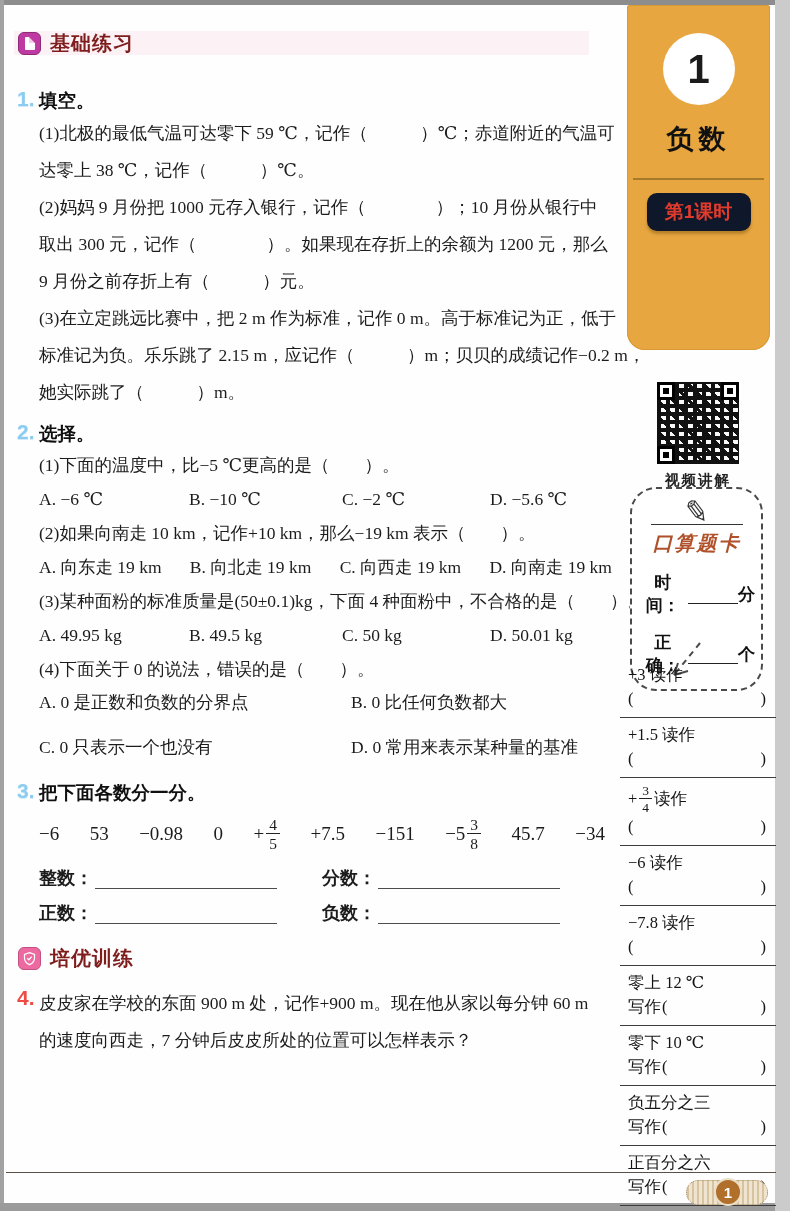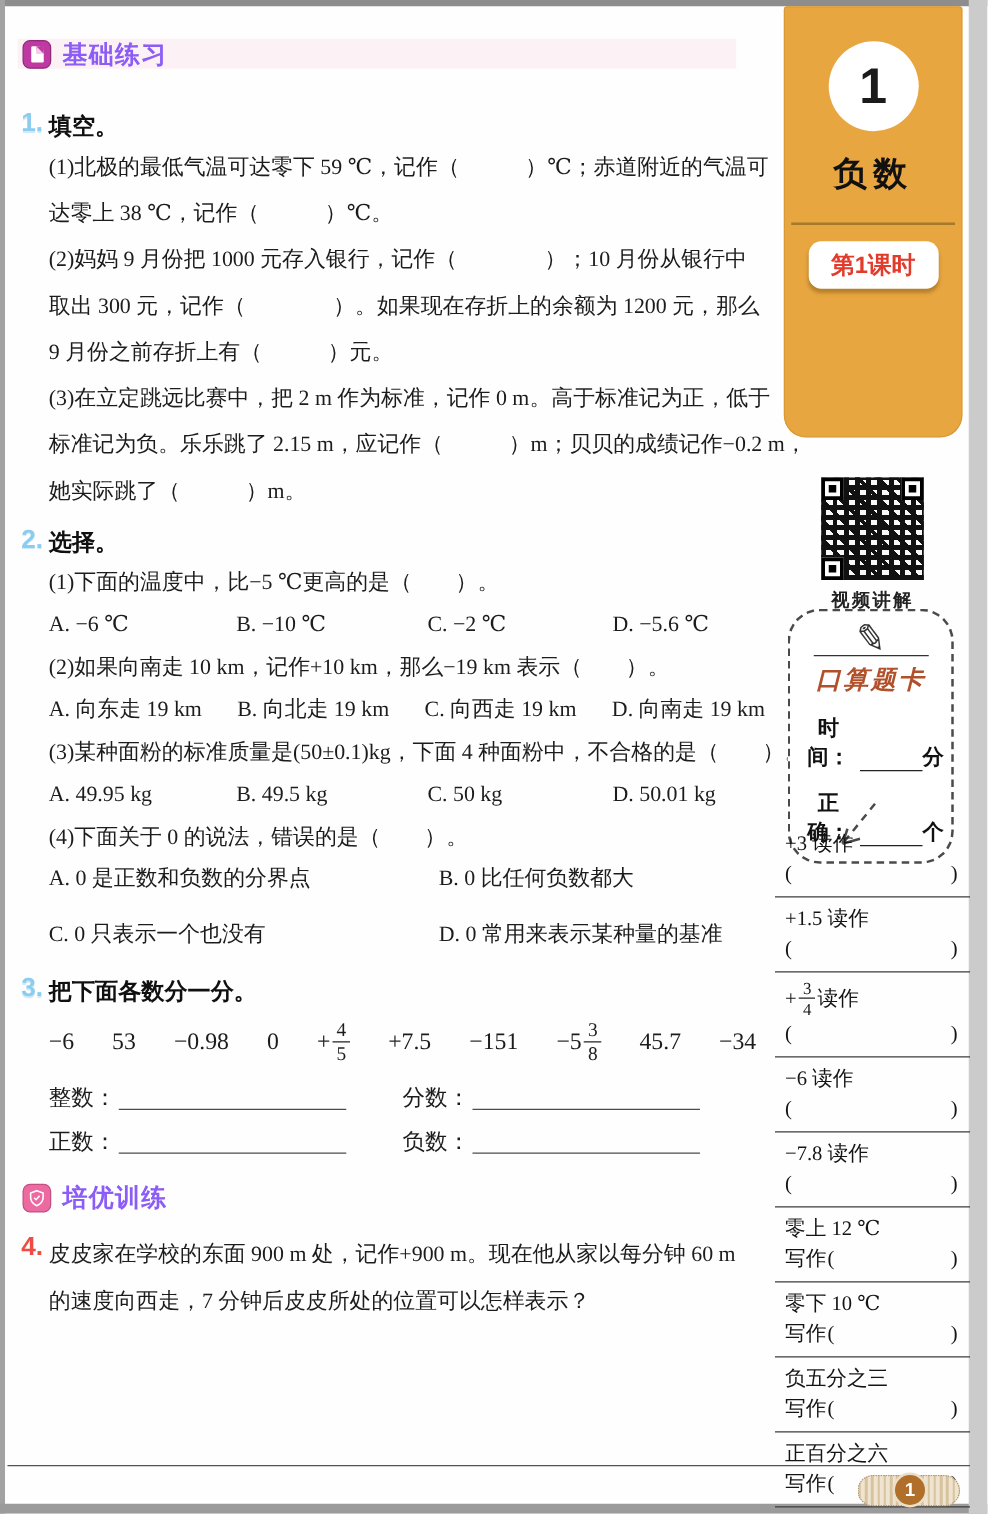--- a/index.html
+++ b/index.html
@@ -10,21 +10,21 @@
   .edge-top{left:0;top:0;width:790px;height:5px;background:#8d8d8d;}
   .edge-left{left:0;top:0;width:4px;height:1211px;background:#a2a2a2;}
   .edge-bottom{left:0;top:1203px;width:790px;height:8px;background:#9b9b9b;}
   .edge-right{left:775px;top:0;width:15px;height:1211px;background:#cbcbcb;}
 
   
   .main{position:absolute;left:18px;top:30px;width:596px;}
   .sec-head{position:relative;display:flex;align-items:center;gap:9px;height:26px;
             font-family:"Liberation Sans","DejaVu Sans",sans-serif;}
   .sec-band{position:absolute;left:-4px;top:1px;width:575px;height:24px;background:#fcf1f5;z-index:0;}
-  .sec-title{position:relative;z-index:1;font-weight:700;font-size:20px;color:#8b5cf6;letter-spacing:1px;}
+  .sec-title{position:relative;z-index:1;font-weight:700;font-size:20px;color:#7f1d1d;letter-spacing:1px;}
   .ic-doc{position:relative;z-index:1;width:23px;height:23px;background:var(--icon_magenta,#be3aa2);
           border:1.5px solid #8d2b77;border-radius:6px;box-sizing:border-box;
           display:flex;align-items:center;justify-content:center;}
   .ic-doc-in{width:10px;height:13px;background:#fff;border-radius:1px;position:relative;}
   .ic-doc-in::after{content:"";position:absolute;right:0;top:0;border:3px solid var(--icon_magenta,#be3aa2);
           border-left-color:#f4cce8;border-bottom-color:#f4cce8;width:0;height:0;}
   .ic-shield{position:relative;z-index:1;width:23px;height:23px;background:var(--icon_pink,#ec6a9f);
           border:1.5px solid #c44f82;border-radius:6px;box-sizing:border-box;
           display:flex;align-items:center;justify-content:center;}
   .q{position:relative;padding-left:21px;}
@@ -40,52 +40,52 @@
   .opts-spread{display:flex;justify-content:space-between;font-size:17.5px;line-height:34px;padding-right:2px;}
   .opts2{display:grid;grid-template-columns:300px auto;font-size:17.5px;line-height:33px;gap:12px;}
   .numrow{display:flex;align-items:center;justify-content:space-between;width:566px;
           font-size:19px;height:48px;margin-top:3px;}
   .frac{display:inline-flex;flex-direction:column;align-items:center;line-height:1.12;font-size:15.5px;vertical-align:middle;}
   .frac .num{border-bottom:1.4px solid #222;padding:0 3px 0px;}
   .frac .den{padding-top:1px;}
   .fracpair{display:inline-flex;align-items:center;gap:2px;}
   .fillrows{margin-top:8px;width:566px;}
   .fillrow{display:grid;grid-template-columns:283px auto;margin-bottom:11px;}
-  .fillcell{display:flex;align-items:flex-start;font-size:18px;font-family:"Liberation Sans","DejaVu Sans",sans-serif;font-weight:400;}
+  .fillcell{display:flex;align-items:center;font-size:18px;font-family:"Liberation Sans","DejaVu Sans",sans-serif;font-weight:700;}
   .blank{width:182px;border-bottom:1.5px solid #4c4c4c;height:21px;margin-left:2px;}
   
   .sidebar{position:absolute;left:620px;top:0;width:156px;}
   .tab{position:absolute;left:7px;top:5px;width:143px;height:345px;background:var(--tab_orange,#e8a640);
        border-radius:3px 3px 18px 18px;box-shadow:inset 0 0 0 1px #d99a35;
        font-family:"Liberation Sans","DejaVu Sans",sans-serif;text-align:center;}
   .tab-circle{width:72px;height:72px;border-radius:50%;background:#fff;margin:28px auto 0;
        display:flex;align-items:center;justify-content:center;font-weight:700;font-size:40px;color:#1b1b1b;}
   .tab-unit{margin-top:16px;font-weight:700;font-size:27px;letter-spacing:5px;color:#111;}
   .tab-divider{height:2px;background:#6f5519;opacity:.55;margin:21px 6px 0;}
-  .tab-pill{width:104px;margin:13px auto 0;background:#ffffff;border-radius:10px;padding:6px 0;
+  .tab-pill{width:104px;margin:13px auto 0;background:#0f172a;border-radius:10px;padding:6px 0;
        box-shadow:0 3px 3px rgba(90,60,0,.35);font-weight:700;font-size:19px;color:var(--badge_red,#e23b2c);}
   .tab-lesson{margin-top:36px;font-weight:700;font-size:21px;color:#111;}
   .qr-wrap{position:absolute;left:0;top:382px;width:156px;text-align:center;}
   .qr{width:82px;height:82px;margin:0 auto;position:relative;background:
        repeating-linear-gradient(0deg,#111 0 4px,transparent 4px 8px),
        repeating-linear-gradient(90deg,#111 0 4px,transparent 4px 9px),
        repeating-linear-gradient(45deg,#111 0 3px,transparent 3px 11px);
        background-color:#f8f8f8;}
   .finder{position:absolute;width:18px;height:18px;border:3px solid #000;background:#fff;box-sizing:border-box;}
   .finder::after{content:"";position:absolute;left:3px;top:3px;width:6px;height:6px;background:#000;}
   .f-tl{left:0;top:0;} .f-tr{right:0;top:0;} .f-bl{left:0;bottom:0;}
   .qr-caption{margin-top:7px;font-family:"Liberation Sans","DejaVu Sans",sans-serif;
        font-weight:700;font-size:14.5px;letter-spacing:2px;color:#222;}
   .card{position:absolute;left:10px;top:487px;width:133px;border:2px dashed #4a4a4a;border-radius:26px;
        padding:8px 6px 12px;box-sizing:border-box;text-align:center;background:#fff;}
   .pencil{font-size:30px;line-height:30px;color:#333;display:inline-block;transform:rotate(8deg);}
   .pencil-line{width:92px;height:0;border-top:1.6px solid #333;margin:-3px auto 5px;}
   .card-title{font-family:"DejaVu Serif","Liberation Serif",serif;font-style:italic;font-weight:700;
        font-size:20px;letter-spacing:2px;color:var(--card_title_brown,#b0512b);}
-  .card-row{display:flex;align-items:flex-end;justify-content:center;margin-top:14px;font-size:17px;
+  .card-row{display:flex;align-items:center;justify-content:center;margin-top:14px;font-size:17px;
        font-family:"Liberation Sans","DejaVu Sans",sans-serif;font-weight:700;color:#111;}
   .card-blank{width:52px;border-bottom:1.6px solid #222;height:18px;}
   .tail{position:absolute;left:38px;top:641px;}
   
   .exlist{position:absolute;left:0;top:658px;width:156px;font-size:16.5px;color:#141414;}
   .ex-item{border-bottom:1.4px solid #3c3c3c;padding:5px 2px 6px 8px;}
   .ex-prompt{line-height:24px;white-space:nowrap;}
   .ex-prompt.fl{display:flex;align-items:center;gap:2px;line-height:20px;}
   .ex-ans{display:flex;align-items:flex-end;line-height:24px;padding-right:8px;}
   .ex-ans .sp{flex:1;}

